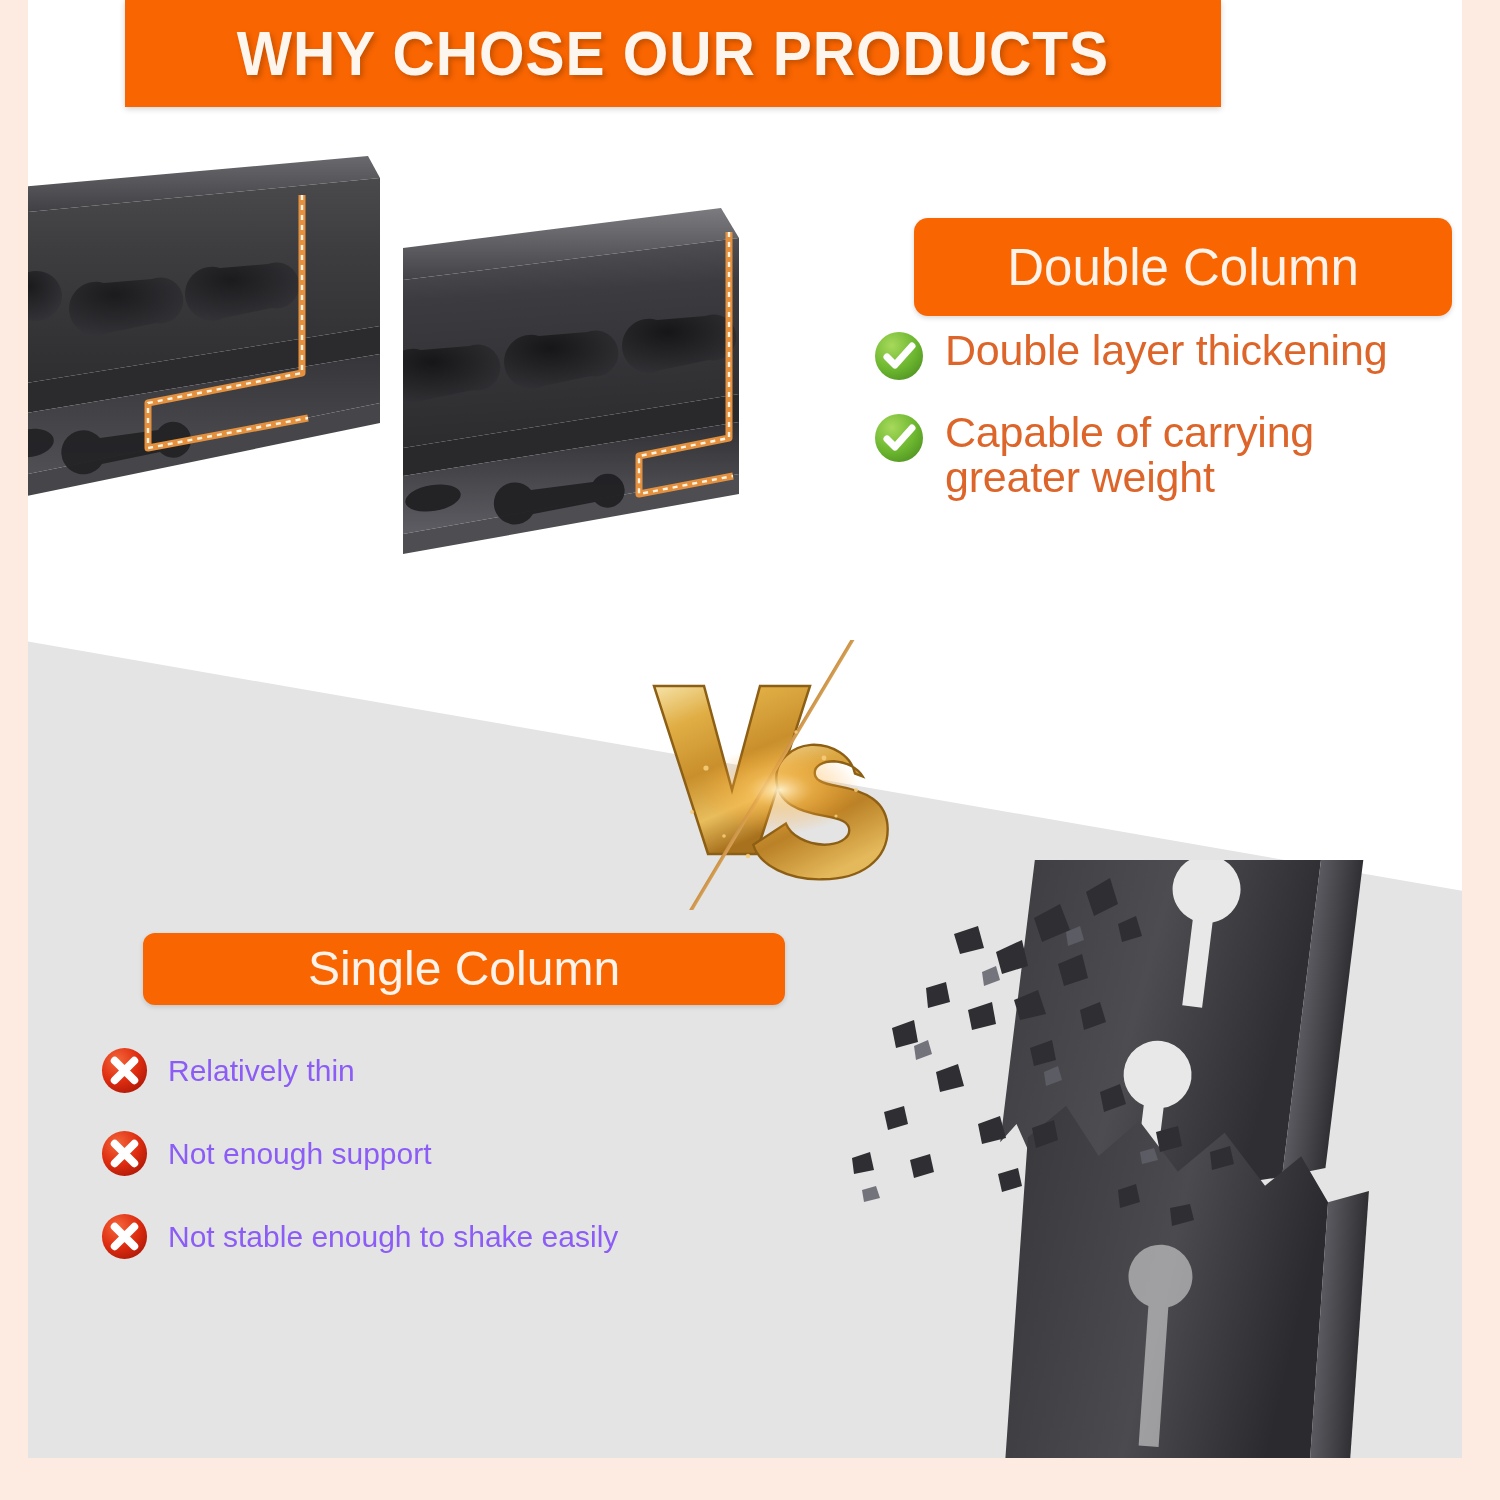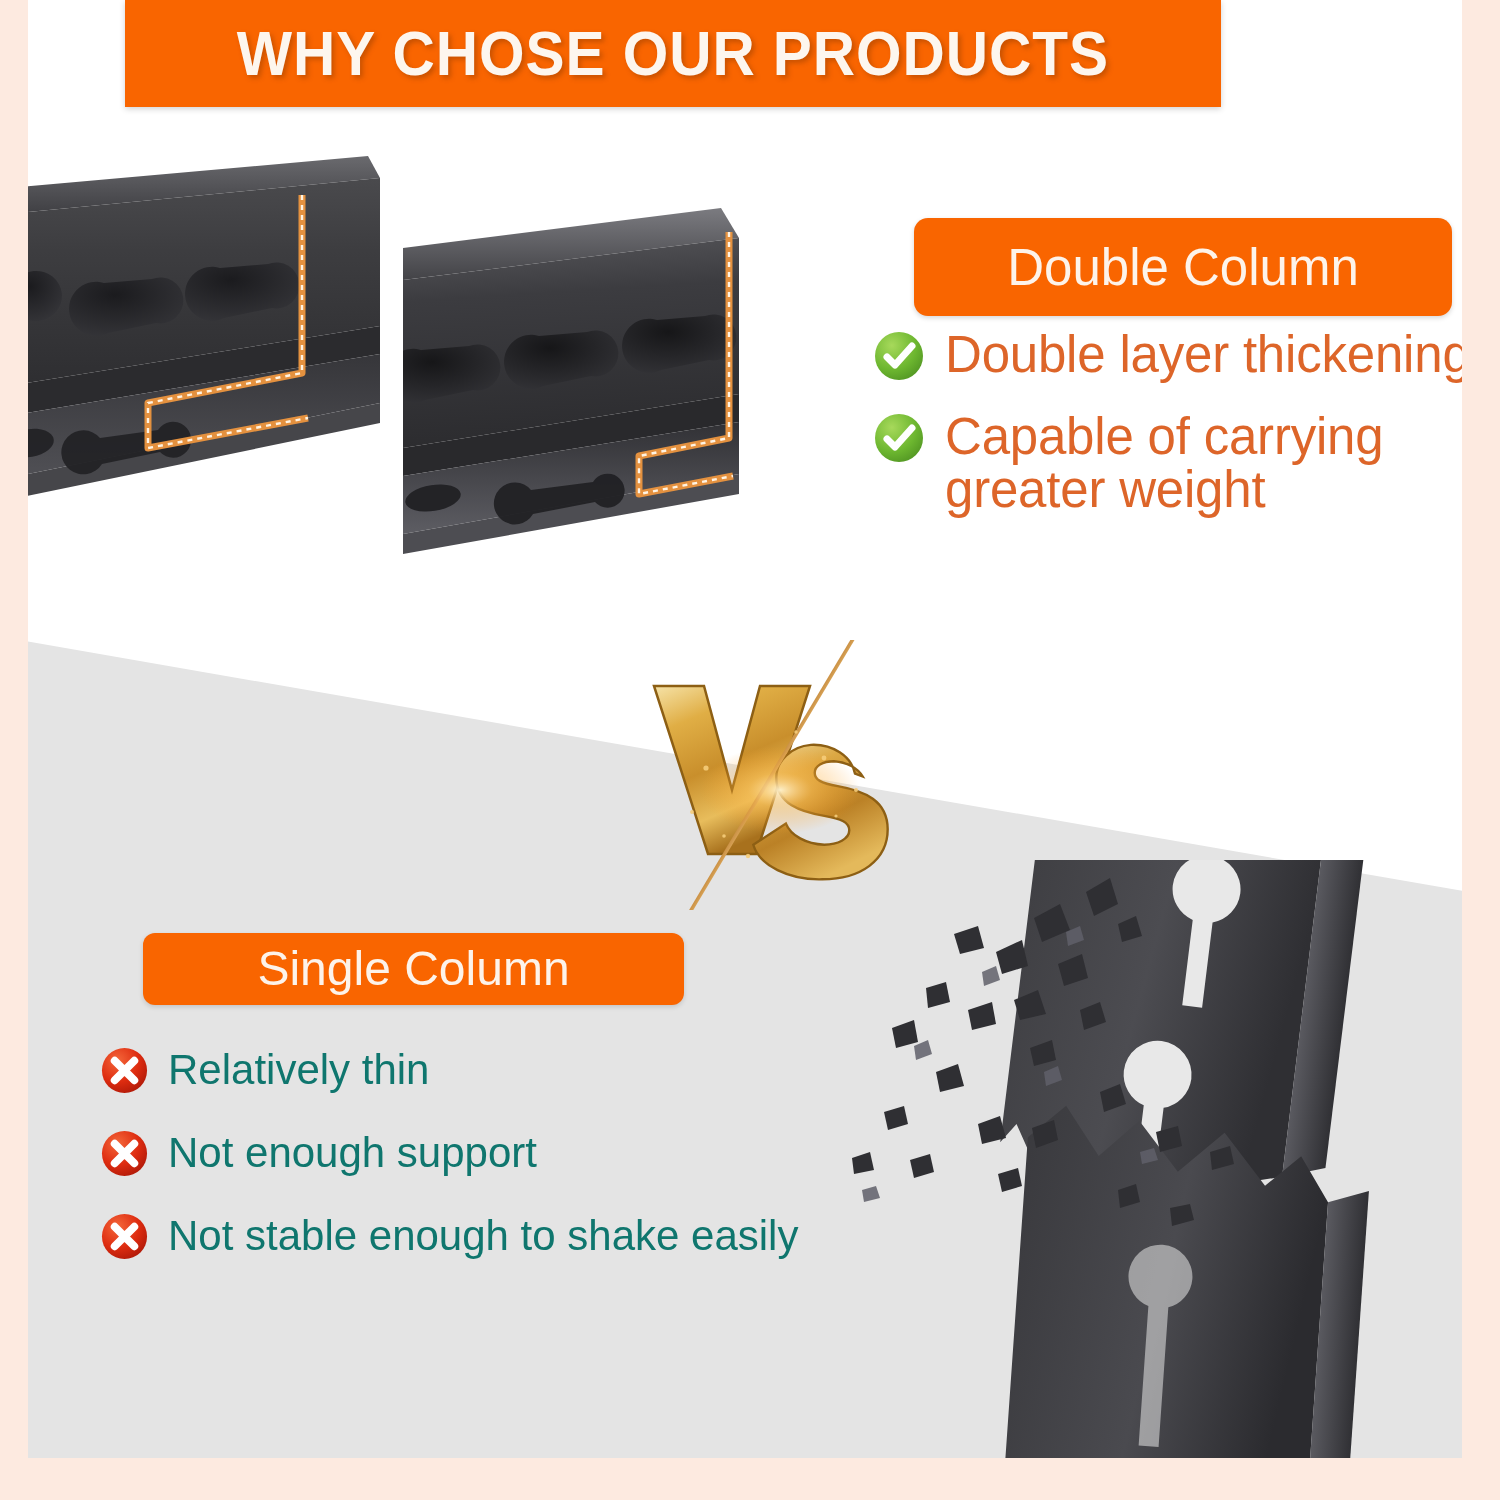--- a/index.html
+++ b/index.html
@@ -79,34 +79,34 @@
     z-index:30;
   }
   .check-item{
     display:flex;align-items:flex-start;
     margin-bottom:28px;
   }
   .check-item:last-child{margin-bottom:4px;}
   .ic{flex:0 0 auto;width:52px;height:52px;margin-right:20px;margin-top:2px;}
   .ic svg{display:block;width:100%;height:100%;}
   .check-text{
-    color:#dd6529;font-size:51px;line-height:1.04;
+    color:#dd6529;font-size:43px;line-height:1.04;
     letter-spacing:-0.2px;
   }
 
   
   .vs-wrap{
     position:absolute;left:600px;top:640px;width:340px;height:270px;
     z-index:35;
   }
   .vs-wrap svg{display:block;width:100%;height:100%;}
 
   
   .single-badge{
-    position:absolute;left:115px;top:933px;width:541px;height:72px;
+    position:absolute;left:115px;top:933px;width:642px;height:72px;
     background:#f96500;border-radius:12px;
     box-shadow:0 2px 5px rgba(0,0,0,.14);
     display:flex;align-items:center;justify-content:center;
     z-index:30;
   }
   .single-badge .txt{
     color:#fdf3ea;font-size:48px;line-height:1;white-space:nowrap;
   }
 
   .cross-list{
@@ -114,21 +114,21 @@
     z-index:30;
   }
   .cross-item{
     display:flex;align-items:center;
     margin-bottom:34px;
   }
   .cross-item:last-child{margin-bottom:0;align-items:center;}
   .ix{flex:0 0 auto;width:49px;height:49px;margin-right:19px;}
   .ix svg{display:block;width:100%;height:100%;}
   .cross-text{
-    color:#0f766e;font-size:42px;line-height:1.05;white-space:nowrap;
+    color:#8b5cf6;font-size:30px;line-height:1.05;white-space:nowrap;
   }
 
   
   .broken-stage{
     position:absolute;left:790px;top:860px;width:660px;height:600px;
     z-index:20;overflow:hidden;
   }
   .broken-stage svg{display:block;width:100%;height:100%;}
 </style>
 </head>

